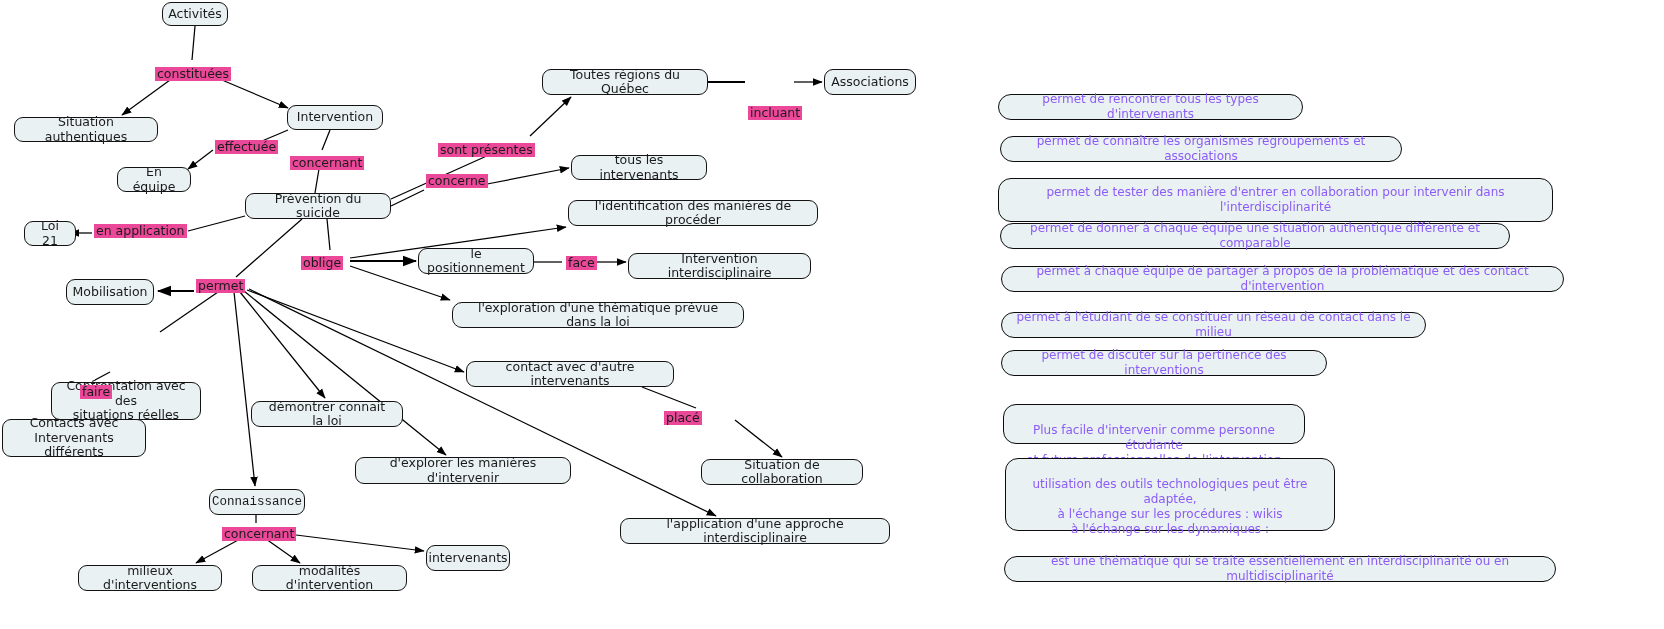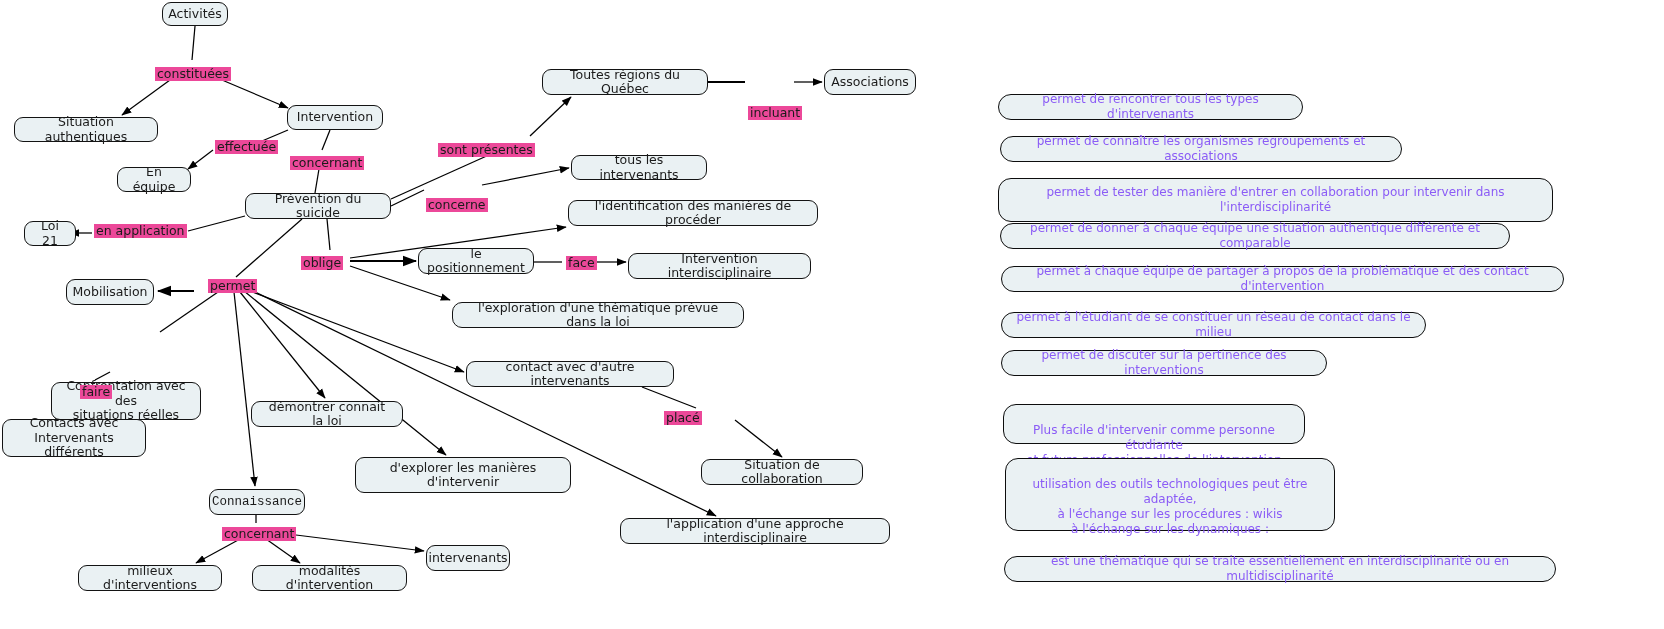--- a/index.html
+++ b/index.html
@@ -180,40 +180,40 @@
       <div class="node" style="left: 418px; top: 248px; width: 116px; height: 26px;">le positionnement</div>
       <div class="node" style="left: 628px; top: 253px; width: 183px; height: 26px;">Intervention interdisciplinaire</div>
       <div class="node" style="left: 66px; top: 279px; width: 88px; height: 26px;">Mobilisation</div>
       <div class="node" style="left: 452px; top: 302px; width: 292px; height: 26px; border-radius: 10px;">l'exploration d'une thématique prévue dans la loi</div>
       <div class="node" style="left: 51px; top: 334px; width: 150px; height: 38px; margin-top: 48px;">Confrontation avec des
 situations réelles</div>
       <div class="node" style="left: 466px; top: 361px; width: 208px; height: 26px;">contact avec d'autre intervenants</div>
       <div class="node" style="left: 251px; top: 401px; width: 152px; height: 26px;">démontrer connait la loi</div>
       <div class="node" style="left: 2px; top: 419px; width: 144px; height: 38px;">Contacts avec
 Intervenants différents</div>
-      <div class="node" style="left: 355px; top: 457px; width: 216px; height: 36px;">d'explorer les manières d'intervenir</div>
+      <div class="node" style="left: 355px; top: 457px; width: 216px; height: 27px;">d'explorer les manières d'intervenir</div>
       <div class="node" style="left: 701px; top: 459px; width: 162px; height: 26px;">Situation de collaboration</div>
       <div class="node" style="left: 209px; top: 489px; width: 96px; height: 26px; font-family: Liberation Mono, monospace;">Connaissance</div>
       <div class="node" style="left: 426px; top: 545px; width: 84px; height: 26px;">intervenants</div>
       <div class="node" style="left: 620px; top: 518px; width: 270px; height: 26px;">l'application d'une approche interdisciplinaire</div>
       <div class="node" style="left: 78px; top: 565px; width: 144px; height: 26px;">milieux d'interventions</div>
       <div class="node" style="left: 252px; top: 565px; width: 155px; height: 26px;">modalités d'intervention</div>
     </div>
 
   <div id="labels-host">
       <div class="linklabel" style="left: 155px; top: 67px;">constituées</div>
       <div class="linklabel" style="left: 215px; top: 140px;">effectuée</div>
       <div class="linklabel" style="left: 290px; top: 156px;">concernant</div>
       <div class="linklabel" style="left: 438px; top: 143px;">sont présentes</div>
       <div class="linklabel" style="left: 748px; top: 74px; margin-top: 32px;">incluant</div>
-      <div class="linklabel" style="left: 426px; top: 198px;">concerne</div>
+      <div class="linklabel" style="left: 426px; top: 174px;">concerne</div>
       <div class="linklabel" style="left: 94px; top: 224px;">en application</div>
       <div class="linklabel" style="left: 301px; top: 256px;">oblige</div>
       <div class="linklabel" style="left: 566px; top: 256px;">face</div>
-      <div class="linklabel" style="left: 196px; top: 279px; margin-left: 12px;">permet</div>
+      <div class="linklabel" style="left: 196px; top: 279px;">permet</div>
       <div class="linklabel" style="left: 80px; top: 385px;">faire</div>
       <div class="linklabel" style="left: 664px; top: 411px;">placé</div>
       <div class="linklabel" style="left: 222px; top: 527px;">concernant</div>
     </div>
 
   <div id="notes-host">
       <div class="note" style="left: 998px; top: 94px; width: 305px; height: 26px;">permet de rencontrer tous les types d'intervenants</div>
       <div class="note" style="left: 1000px; top: 136px; width: 402px; height: 26px;">permet de connaître les organismes regroupements et associations</div>
       <div class="note" style="left: 998px; top: 178px; width: 555px; height: 44px;">permet de tester des manière d'entrer en collaboration pour intervenir dans l'interdisciplinarité</div>
       <div class="note" style="left: 1000px; top: 223px; width: 510px; height: 26px;">permet de donner à chaque équipe une situation authentique différente et comparable</div>

